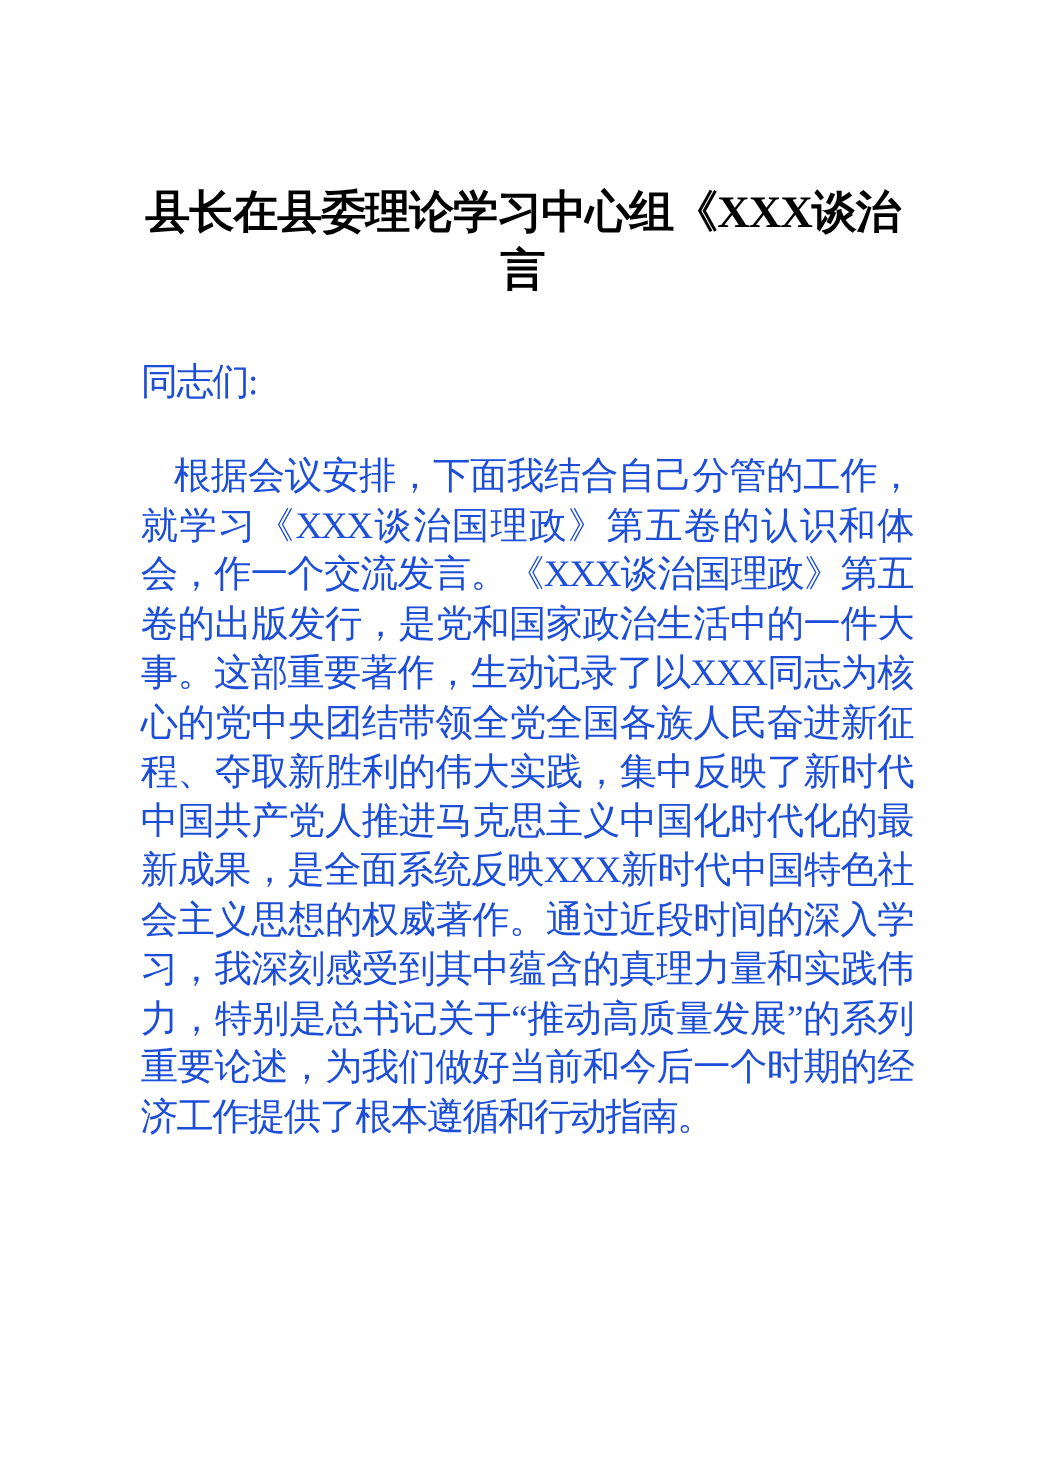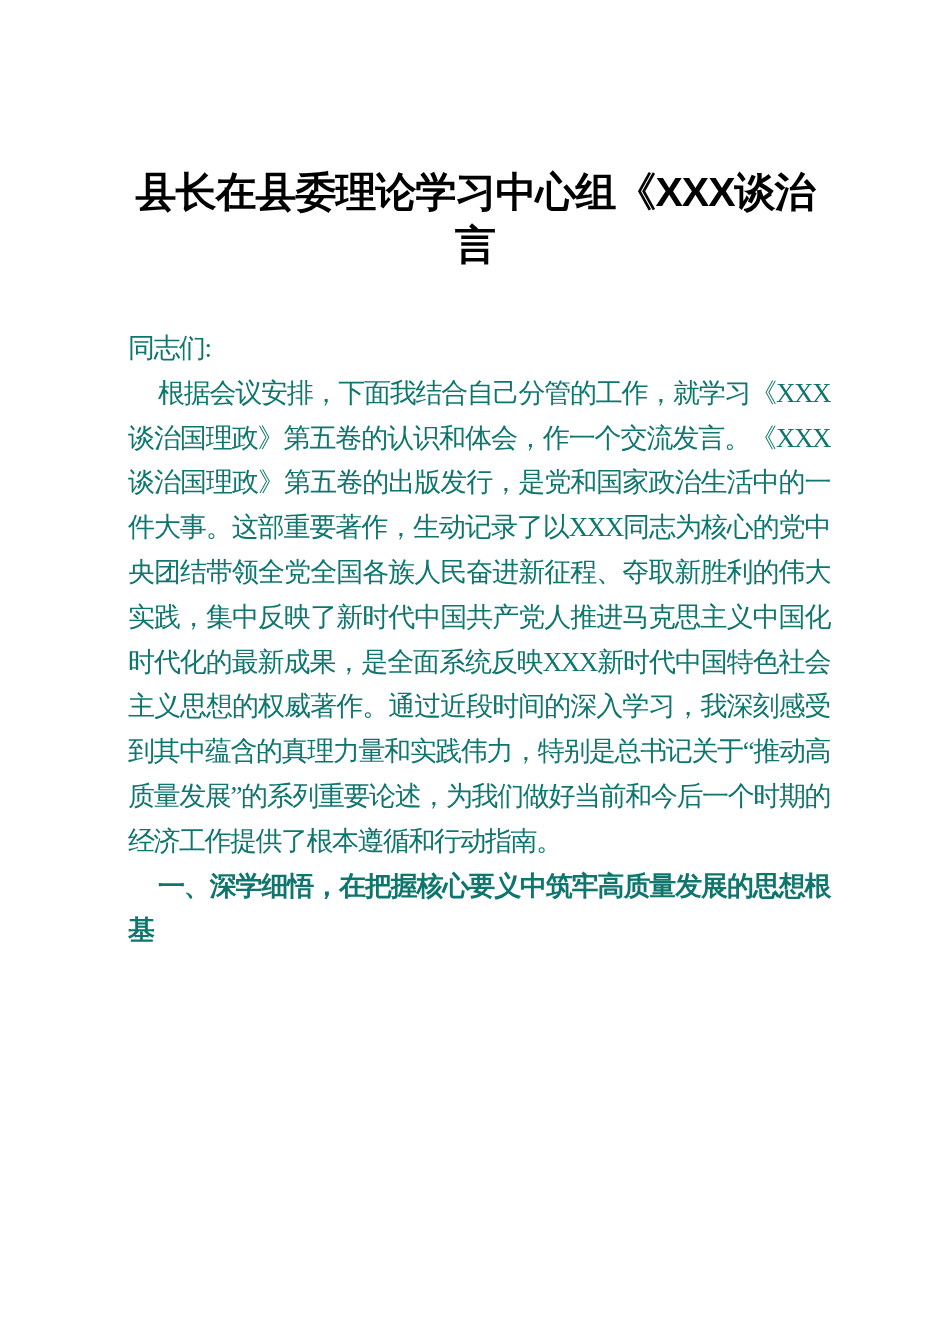--- a/index.html
+++ b/index.html
@@ -23,36 +23,38 @@
     font-family: "Liberation Sans", sans-serif;
     font-weight: bold;
     font-size: 41px;
     line-height: 53px;
     letter-spacing: -1px;
     color: #000000;
   }
   .title-line {
     display: block;
     white-space: nowrap;
+    font-family: Liberation Serif, serif;
   }
   .doc-body {
     margin: 0 120px 0 128px; 
   }
   .para {
     margin: 0;
     font-family: "Liberation Serif", serif;
-    font-size: 27px;
+    font-size: 34px;
     line-height: 44.8px;
     letter-spacing: -1.5px;
     text-align: justify;
     text-justify: inter-character;
-    color: #0f766e;
+    color: #1d4ed8;
   }
   .para.indent {
     text-indent: 30px;
+    margin-top: 41px;
   }
   .para.heading {
     font-family: "Liberation Sans", sans-serif;
     font-weight: bold;
   }
 </style>
 </head>
 <body>
 
 <div class="page">
@@ -61,16 +63,15 @@
     <span class="title-line">县长在县委理论学习中心组《XXX谈治</span>
     <span class="title-line">言</span>
   </h1>
 
   <div class="doc-body">
     <p class="para">同志们:</p>
 
     <p class="para indent">根据会议安排，下面我结合自己分管的工作，就学习《XXX谈治国理政》第五卷的认识和体会，作一个交流发言。《XXX谈治国理政》第五卷的出版发行，是党和国家政治生活中的一件大事。这部重要著作，生动记录了以XXX同志为核心的党中央团结带领全党全国各族人民奋进新征程、夺取新胜利的伟大实践，集中反映了新时代中国共产党人推进马克思主义中国化时代化的最新成果，是全面系统反映XXX新时代中国特色社会主义思想的权威著作。通过近段时间的深入学习，我深刻感受到其中蕴含的真理力量和实践伟力，特别是总书记关于“推动高质量发展”的系列重要论述，为我们做好当前和今后一个时期的经济工作提供了根本遵循和行动指南。</p>
 
 
-    <p class="para indent heading">一、深学细悟，在把握核心要义中筑牢高质量发展的思想根基</p>
   </div>
 
 </div>
 
 </body></html>

